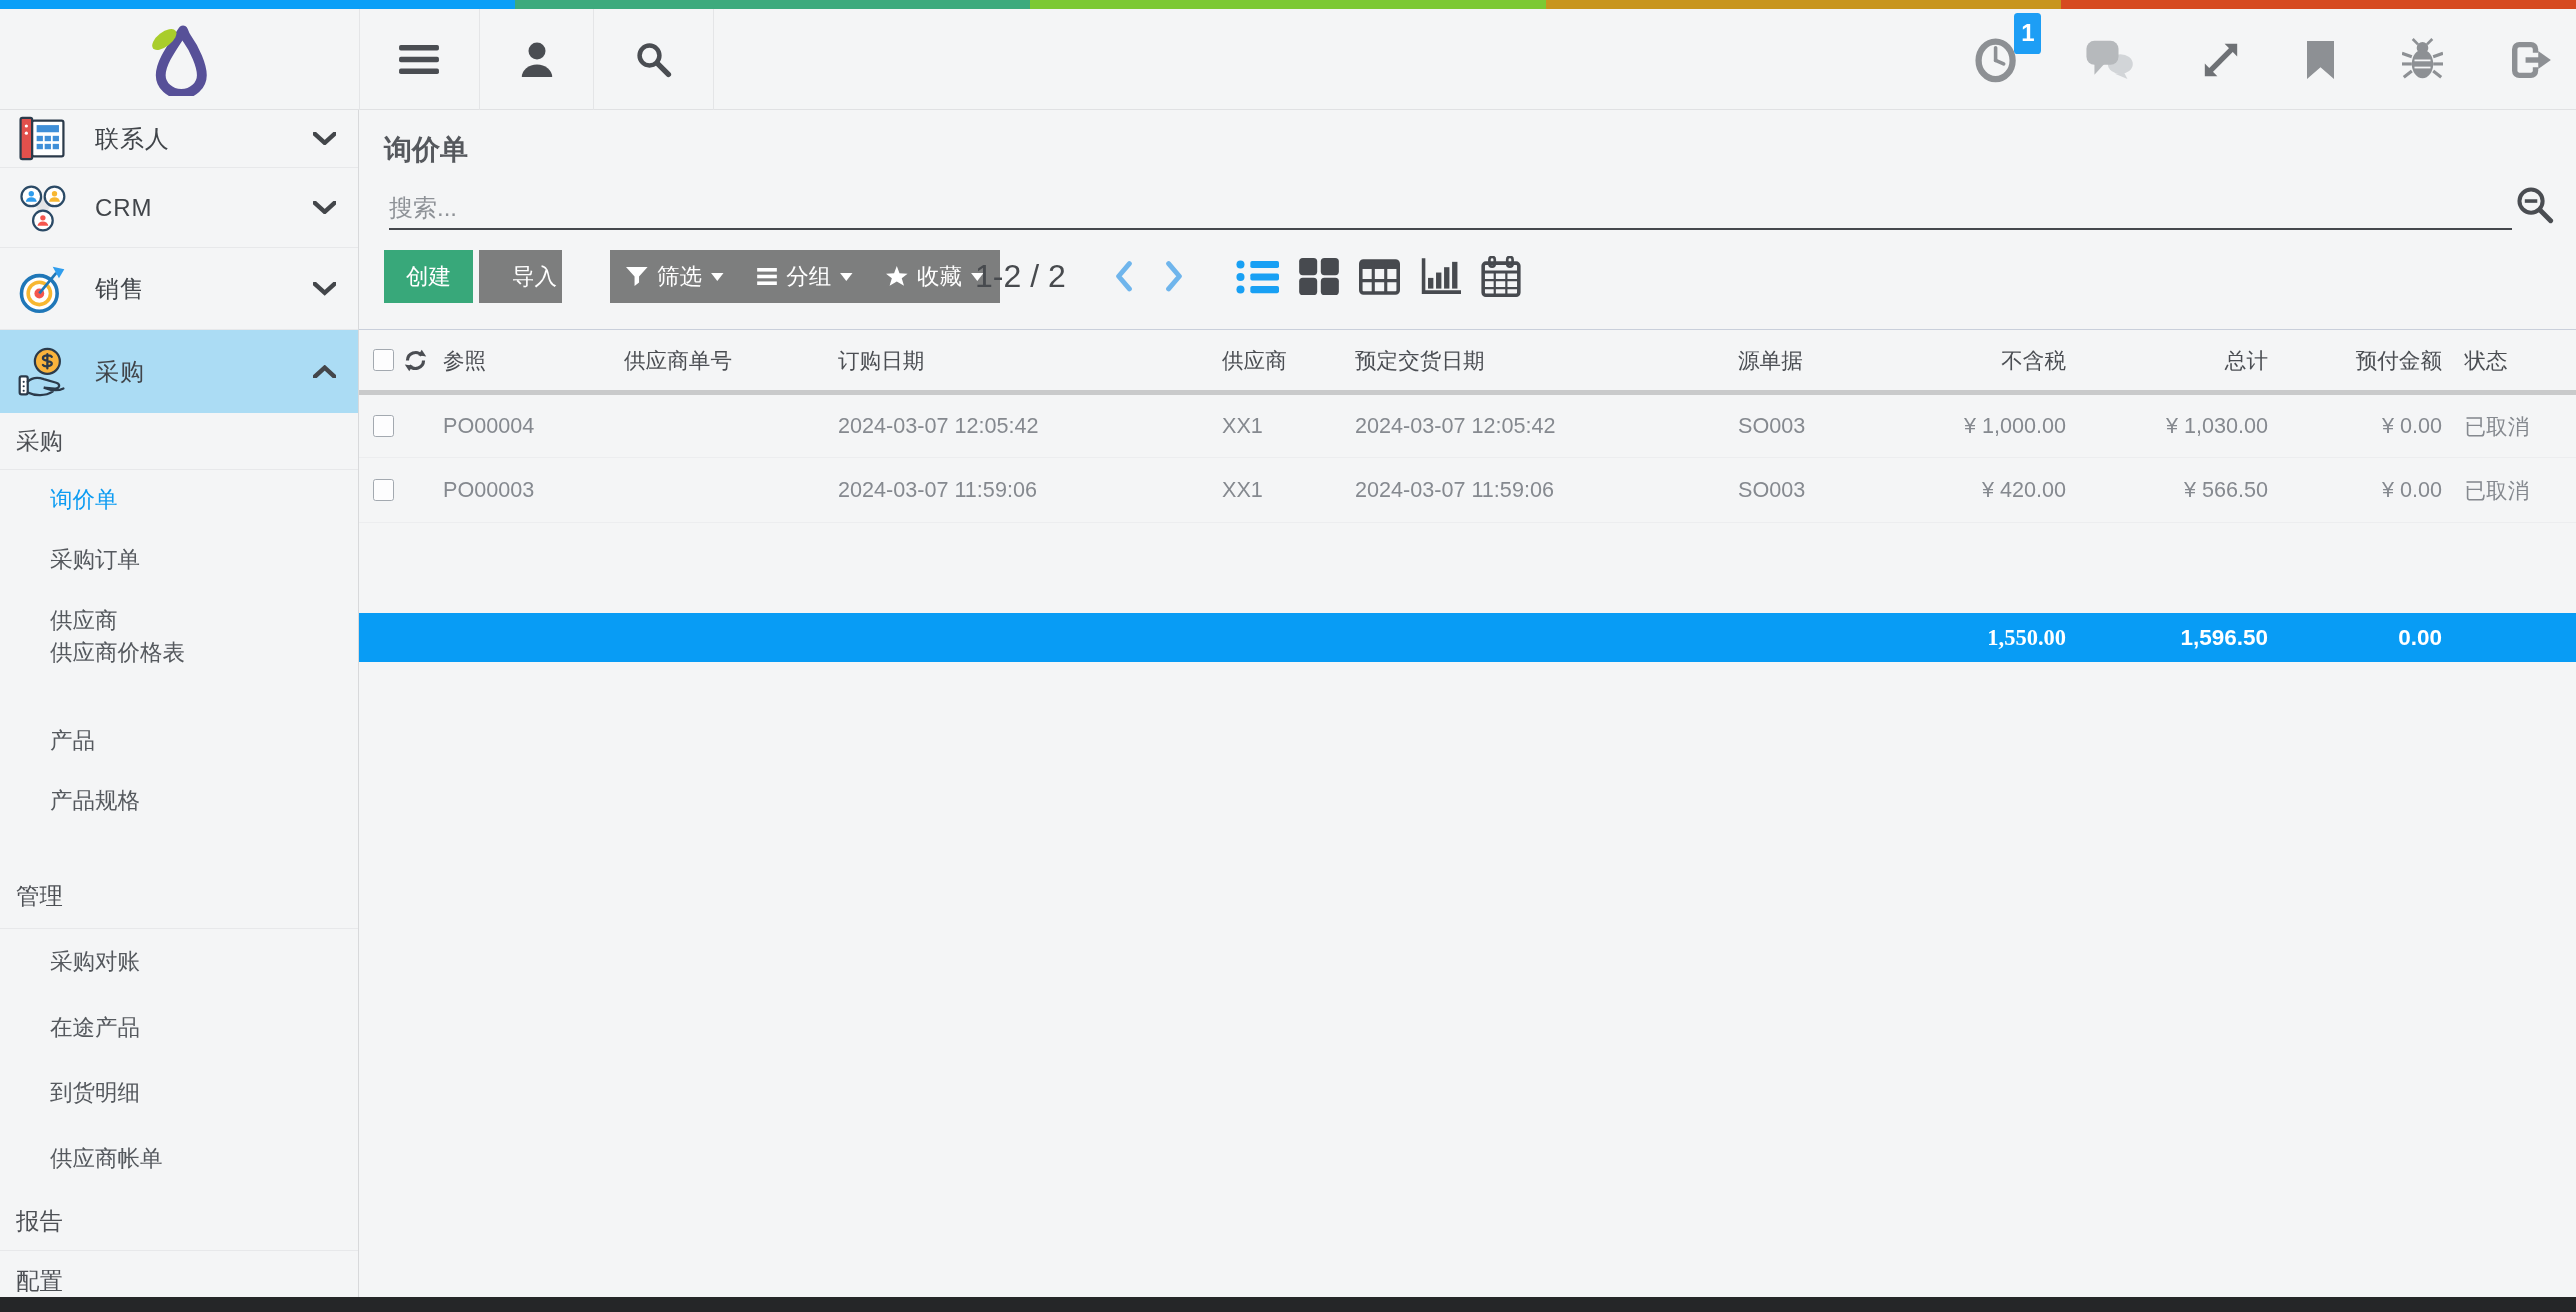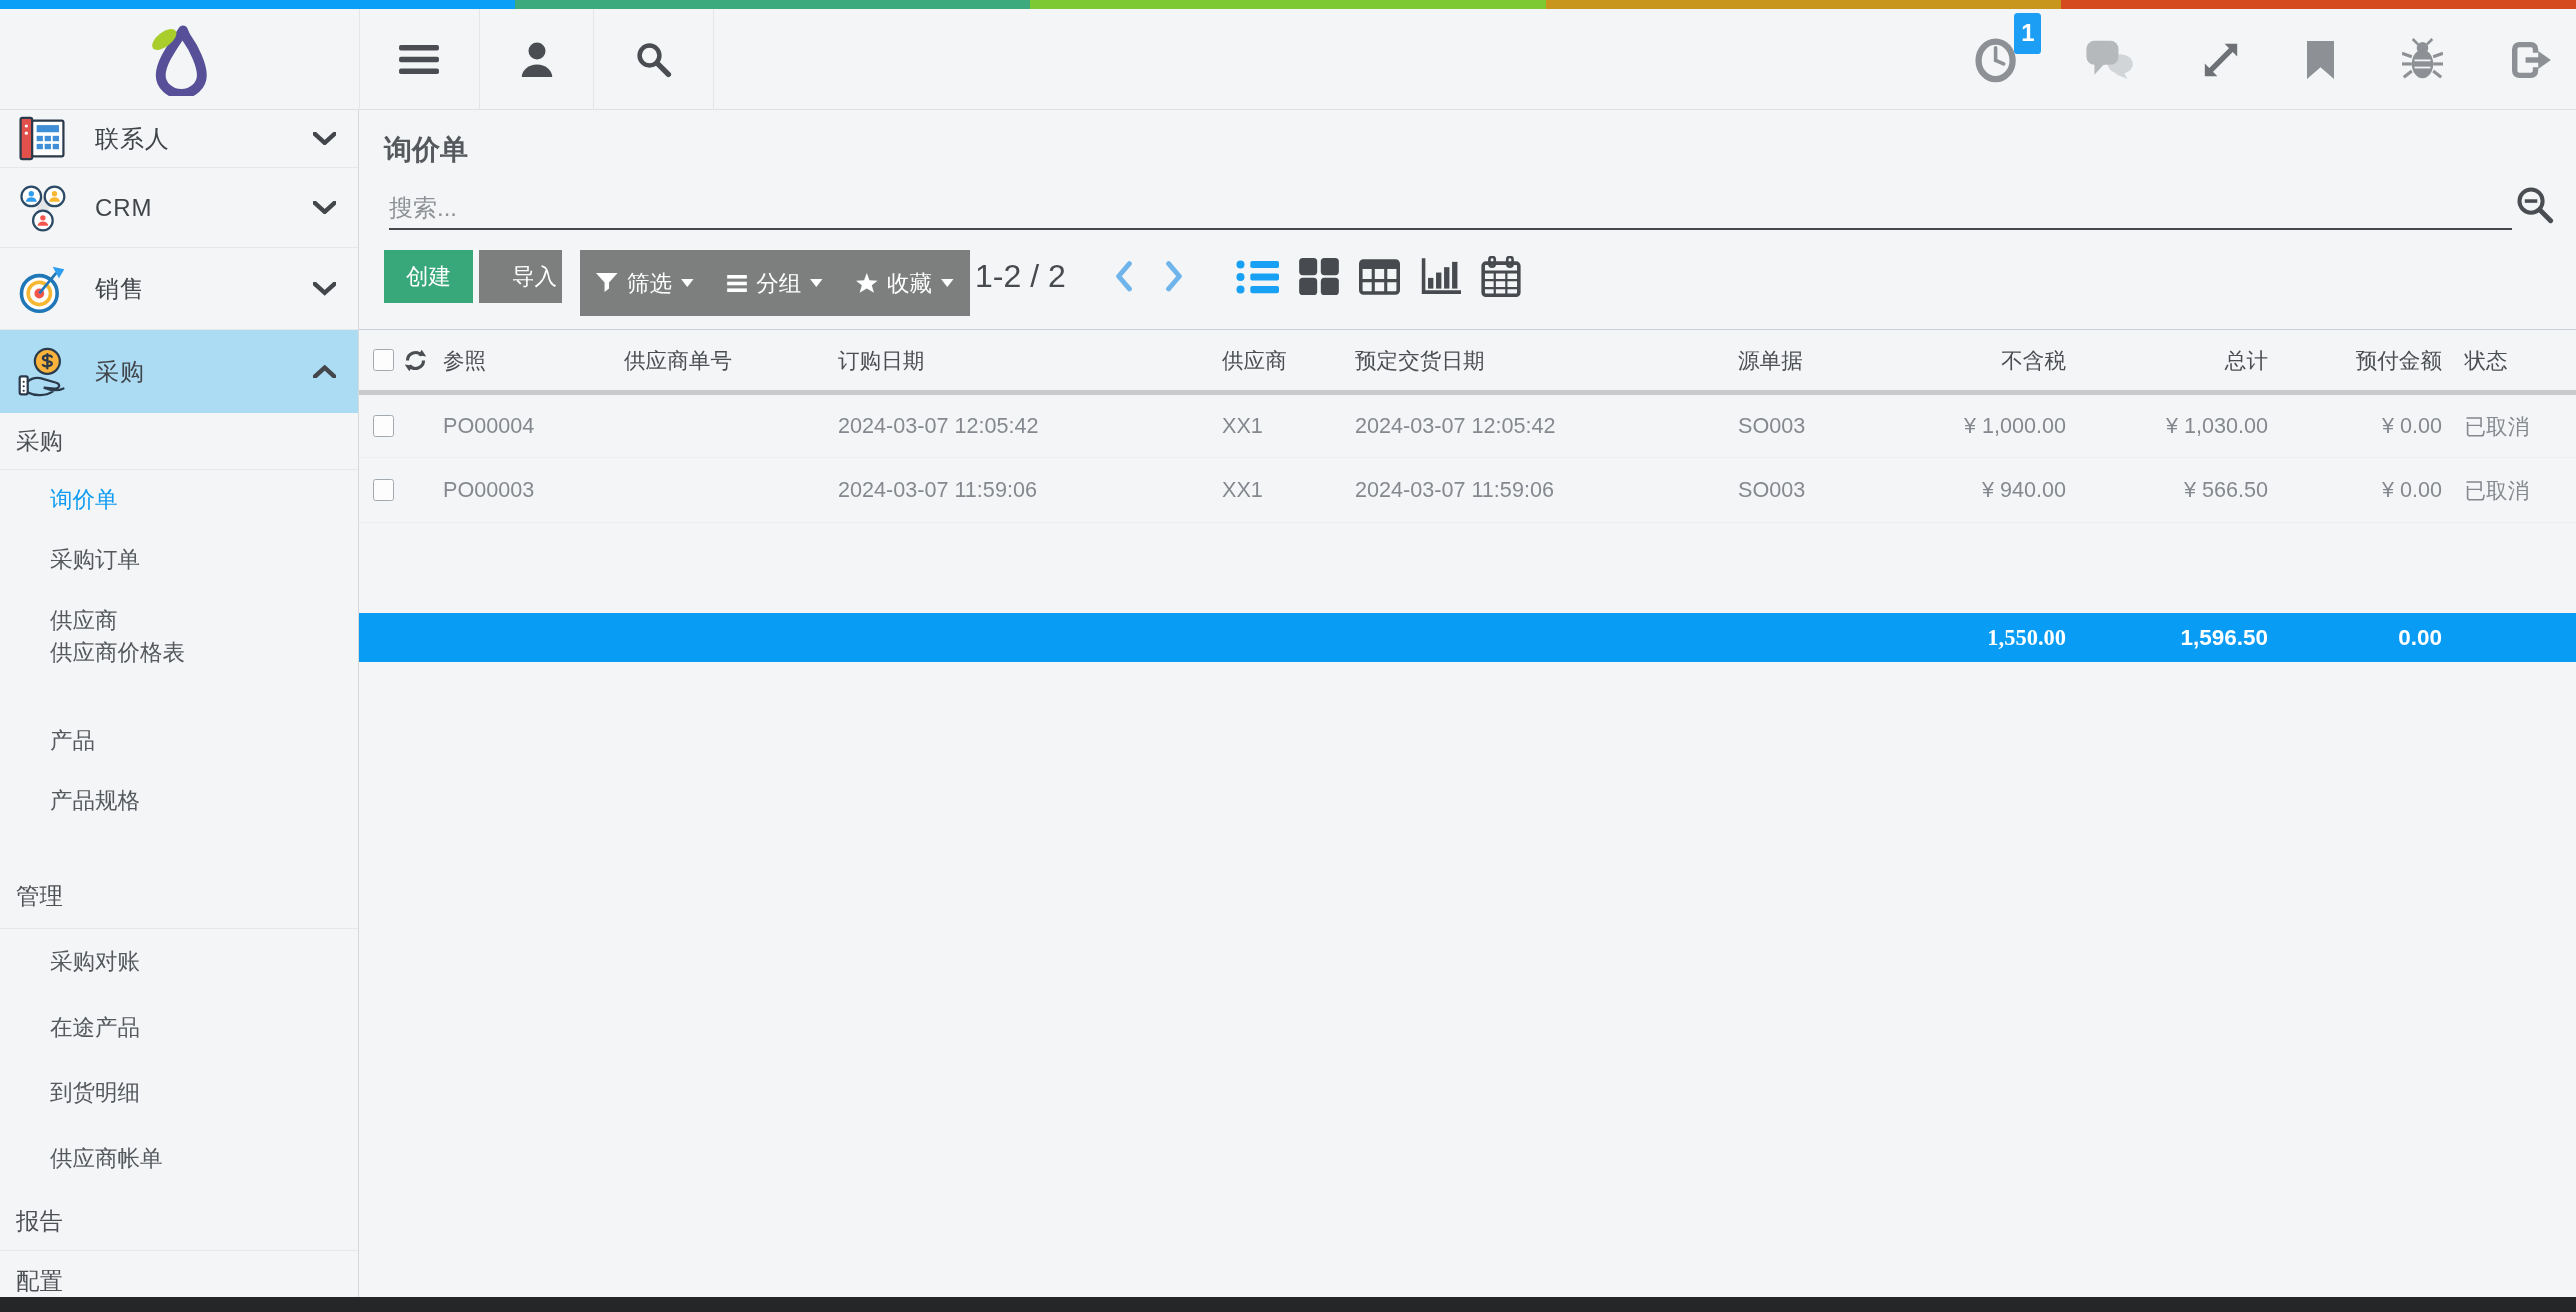--- a/index.html
+++ b/index.html
@@ -71,21 +71,21 @@
                   font-size:24px; color:#b91c1c; outline:none;
                   font-family:"Liberation Sans","DejaVu Sans",sans-serif; }
   .search-input::placeholder { color:#8e9297; opacity:1; }
   .search-zoom { position:absolute; left:2515px; top:185px; cursor:pointer; }
 
   .btn { position:absolute; top:250px; height:53px; border:none; color:#fff;
          font-size:22.5px; display:flex; align-items:center; justify-content:center;
          cursor:pointer; font-family:inherit; }
   .btn-create { left:384px; width:89px; background:#38a87a; }
   .btn-import { left:479px; width:83px; background:#7d7e7e;padding-left:28px; }
-  .filter-group { position:absolute; left:580px; top:250px; width:390px; height:66px;
+  .filter-group { position:absolute; left:610px; top:250px; width:390px; height:53px;
                   background:#7d7e7e; display:flex; align-items:stretch; }
   .fg-btn { flex:1; display:flex; align-items:center; justify-content:center; gap:9px;
             color:#fff; font-size:22.5px; cursor:pointer; border:none; background:transparent;
             font-family:inherit; }
   .pager { position:absolute; left:975px; top:250px; height:53px; line-height:53px;
            font-size:32px; color:#474a4e; }
   .pg-prev { position:absolute; left:1114px; top:261px; cursor:pointer; }
   .pg-next { position:absolute; left:1164px; top:261px; cursor:pointer; }
   .view-switcher { position:absolute; left:1236px; top:255px; height:43px;
                    display:flex; align-items:center; gap:20px; }
@@ -486,21 +486,21 @@
             <div class="selcell">
               <span class="checkbox"></span>
             </div>
           </td>
         <td>PO00003</td>
         <td></td>
         <td>2024-03-07 11:59:06</td>
         <td>XX1</td>
         <td>2024-03-07 11:59:06</td>
         <td>SO003</td>
-        <td class="num">¥ 940.00</td>
+        <td class="num">¥ 420.00</td>
         <td class="num">¥ 566.50</td>
         <td class="num">¥ 0.00</td>
         <td class="st-col">已取消</td>
       </tr>
     </tbody>
   </table>
 </div>
 
 <div class="summary-bar">
   <span class="s-untaxed">1,550.00</span>

